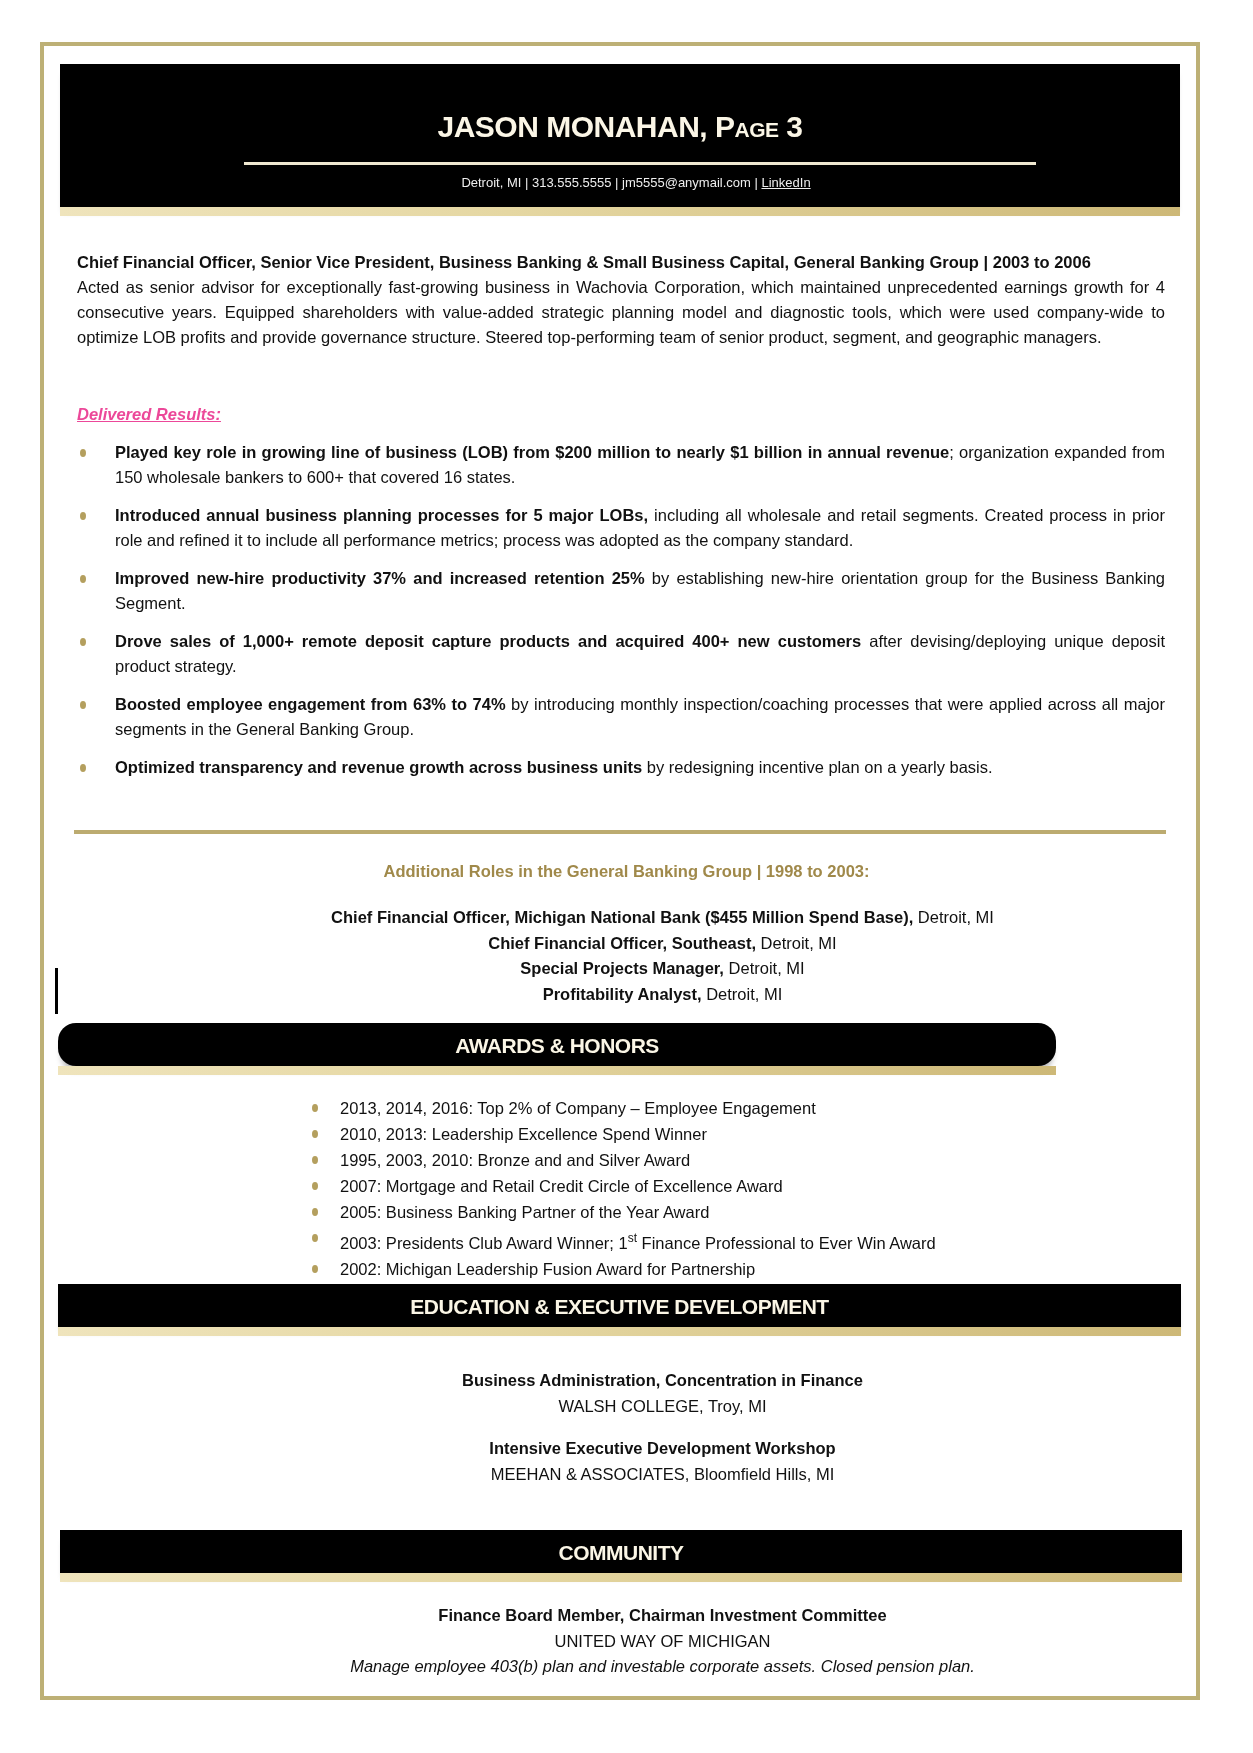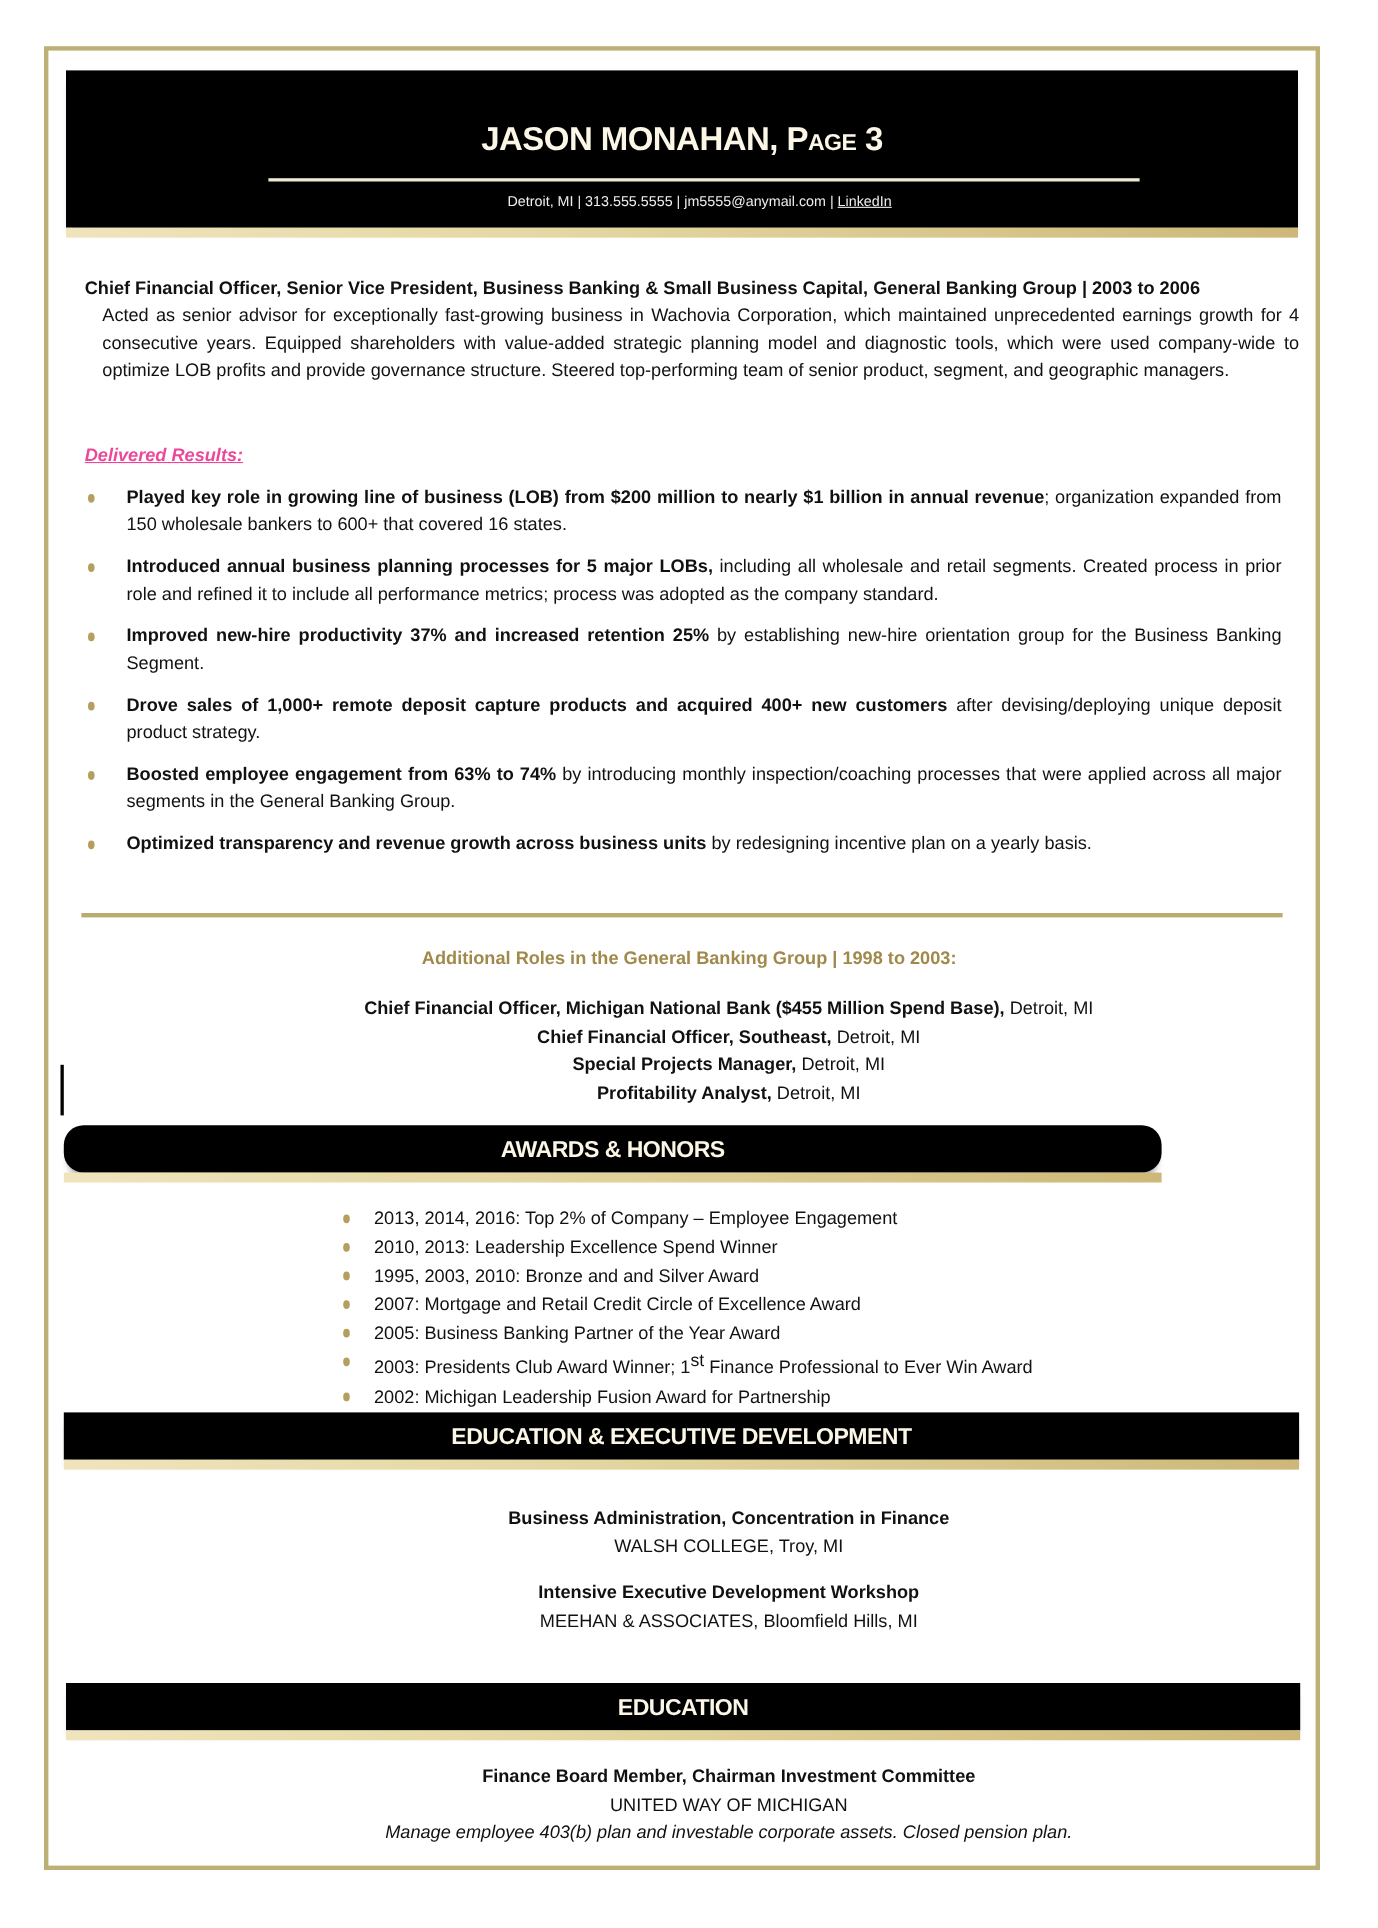--- a/index.html
+++ b/index.html
@@ -16,42 +16,42 @@
   .hdr .title { top: 46px; font-size: 30px; }
   .hdr .rule { position: absolute; left: 184px; top: 161px; width: 792px; height: 3px;
                background: #efe8d0; top: 98px; }
   .hdr .contact { position: absolute; left: 0; right: 0; top: 111px; font-size: 13px;
                   font-weight: normal; color: #eeeeee; padding-left: 32px; }
   .hdr .contact a { color: #eeeeee; text-decoration: underline; }
   .sec-bar { height: 43px; }
   .sec-bar .title { top: 11px; font-size: 21px; }
   .text { position: absolute; font-size: 16.5px; line-height: 25px; }
   .role-title { left: 77px; top: 250px; width: 1090px; font-weight: bold; }
-  .role-desc { left: 93px; top: 275px; width: 1088px; text-align: justify; }
+  .role-desc { left: 77px; top: 275px; width: 1088px; text-align: justify; }
   .dr-head { left: 77px; top: 402px; color: #ec4899; font-style: italic; font-weight: bold;
              text-decoration: underline; }
   .bullets { position: absolute; left: 77px; top: 440px; width: 1088px; margin: 0; padding: 0;
              list-style: none; }
   .bullets li { position: relative; padding-left: 38px; font-size: 16.5px; line-height: 25px;
                 text-align: justify; margin-bottom: 13px; }
   .bullets li .dot { position: absolute; left: 3px; top: 9px; width: 6px; height: 8px;
                      border-radius: 50%; background: #b49f5e; }
   .gold-rule { position: absolute; left: 74px; top: 830px; width: 1092px; height: 4px;
                background: #bcab70; }
   .add-head { position: absolute; left: 0; width: 1253px; top: 862px; text-align: center;
               color: #a0894a; font-weight: bold; font-size: 16.5px; }
   .center-list { position: absolute; left: 0; width: 1253px; text-align: center;
                  font-size: 16.5px; line-height: 25.5px; margin-left: 36px; }
   .center-list b { font-weight: bold; }
   .stray { position: absolute; left: 55px; top: 968px; width: 3px; height: 46px; background: #000; }
   .awards { position: absolute; left: 310px; top: 1095px; margin: 0; padding: 0; list-style: none; }
   .awards li { position: relative; padding-left: 30px; font-size: 16.5px; line-height: 26px; }
   .awards li .dot { position: absolute; left: 2px; top: 9px; width: 6px; height: 8px;
                     border-radius: 50%; background: #b49f5e; }
-  .awards sup { font-size: 16px; }
+  .awards sup { font-size: 12px; }
   .italic { font-style: italic; }
 </style>
 </head>
 <body>
 
 <div class="frame"></div>
 
 <div class="bar hdr">
   <div class="title" style="font-variant: small-caps;">JASON MONAHAN, Page 3</div>
   <div class="rule"></div>
@@ -107,20 +107,20 @@
 <div class="center-list" style="top: 1368px;">
   <div style="font-weight: bold;">Business Administration, Concentration in Finance</div>
   <div>WALSH COLLEGE, Troy, MI</div>
 </div>
 <div class="center-list" style="top: 1436px;">
   <div style="font-weight: bold;">Intensive Executive Development Workshop</div>
   <div>MEEHAN &amp; ASSOCIATES, Bloomfield Hills, MI</div>
 </div>
 
 <div class="bar sec-bar" style="left: 60px; top: 1530px; width: 1122px;">
-  <div class="title">EDUCATION</div>
+  <div class="title">COMMUNITY</div>
   <div class="gold"></div>
 </div>
 <div class="center-list" style="top: 1603px;">
   <div style="font-weight: bold;">Finance Board Member, Chairman Investment Committee</div>
   <div>UNITED WAY OF MICHIGAN</div>
   <div class="italic">Manage employee 403(b) plan and investable corporate assets. Closed pension plan.</div>
 </div>
 
 </body></html>

